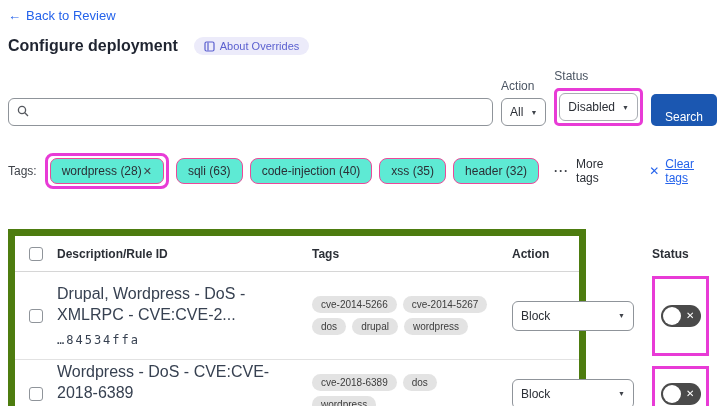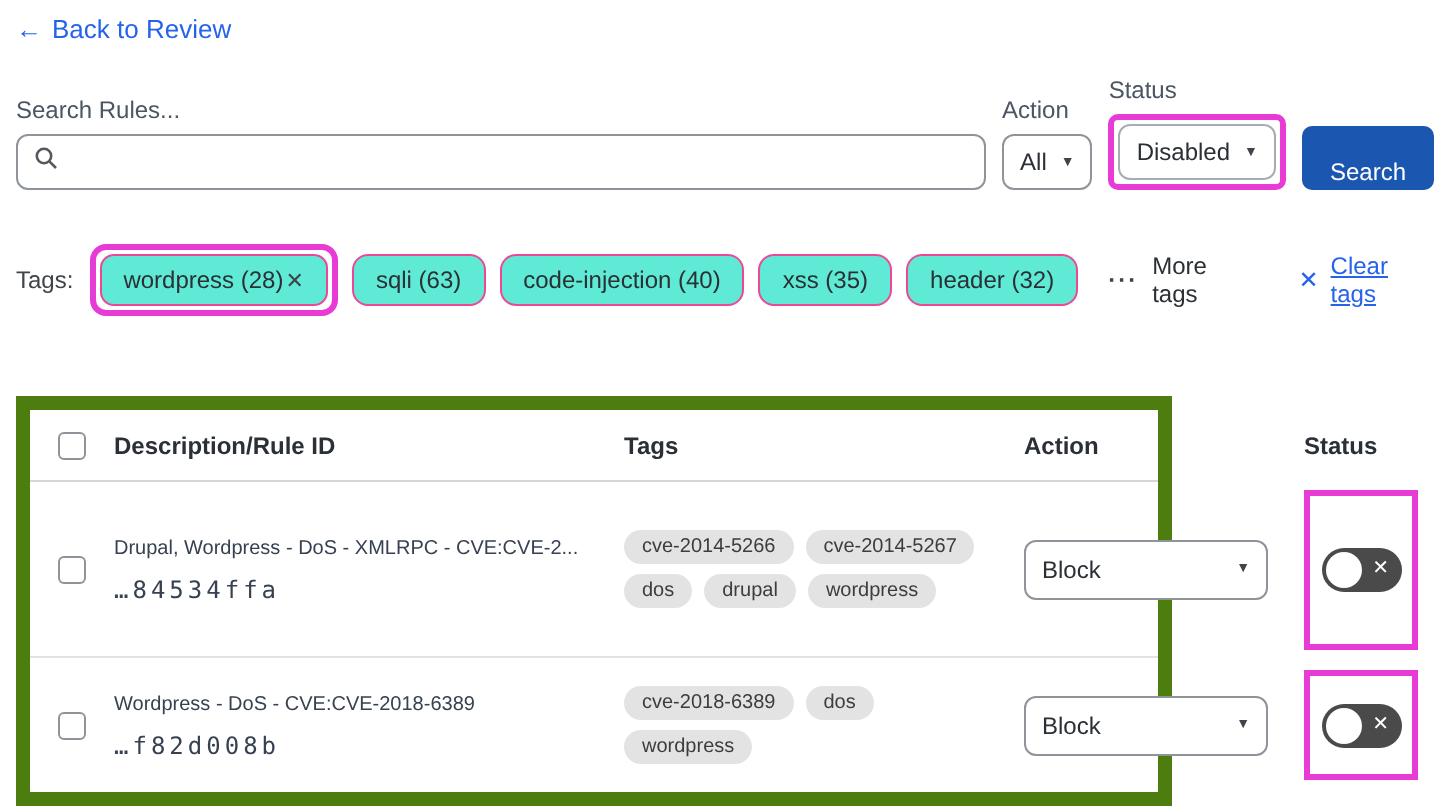--- a/index.html
+++ b/index.html
@@ -55,21 +55,21 @@
   .t-head { height:36px; border-bottom:1px solid #d6d6d6; }
   .t-head .col { font-size:12px; font-weight:bold; color:#2b2f36; }
   .t-body-row { border-bottom:1px solid #e2e2e2; }
   .t-body-row:last-child { border-bottom:none; }
   .row-1 { height:88px; }
   .row-2 { height:67px; }
   .cb-cell { display:flex; justify-content:flex-end; padding-right:6px; }
   .checkbox { width:14px; height:14px; border:1.5px solid #8f949a; border-radius:3px;
     background:#fff; cursor:pointer; }
   .desc-cell { padding-left:8px; padding-right:12px; }
-  .desc-text { font-size:10px; color:#374151; line-height:1.3; }
+  .desc-text { font-size:16px; color:#374151; line-height:1.3; }
   .rule-id { font-family:"DejaVu Sans Mono","Liberation Mono",monospace; font-size:12px;
     color:#374151; letter-spacing:2px; margin-top:7px; }
   .pills { display:flex; flex-wrap:wrap; gap:5px 6px; padding-right:18px; }
   .pill { background:#e3e3e3; color:#3d3d3d; font-size:10px; padding:3px 9px;
     border-radius:9px; white-space:nowrap; }
   .action-cell .dropdown { width:122px; height:30px; justify-content:space-between; }
   .status-cell { display:flex; align-items:center; }
   .toggle-hl { border:3px solid #e83bd6; width:57px; display:flex; align-items:center;
     justify-content:center; }
   .toggle-hl.tall { height:80px; }
@@ -83,24 +83,35 @@
 </head>
 <body>
 
 <div class="page">
 
   <a class="back-link">
       <span>←</span>
       <span>Back to Review</span>
     </a>
 
+  <div class="heading-row">
+    <div class="page-title">Configure deployment</div>
+    <div class="about-badge">
+      <span>
+          <svg width="11" height="11" viewBox="0 0 11 11">
+            <rect x="1" y="1" width="9" height="9" rx="1.5" fill="none" stroke="#5a5fcf" stroke-width="1.2"></rect>
+            <line x1="4" y1="1.5" x2="4" y2="9.5" stroke="#5a5fcf" stroke-width="1.2"></line>
+          </svg>
+        </span>
+      <span>About Overrides</span>
+    </div>
+  </div>
 
   <div class="filters">
     <div class="search-group">
-      <span class="field-label">Search Rules...</span>
       <div class="search-box">
         <span><svg width="12" height="12" viewBox="0 0 12 12">
               <circle cx="5" cy="5" r="3.6" fill="none" stroke="#55585e" stroke-width="1.3"></circle>
               <line x1="7.8" y1="7.8" x2="11" y2="11" stroke="#55585e" stroke-width="1.3"></line>
             </svg></span>
         <input type="text" value="" style="">
       </div>
     </div>
     <div>
       <span class="field-label">Action</span>

